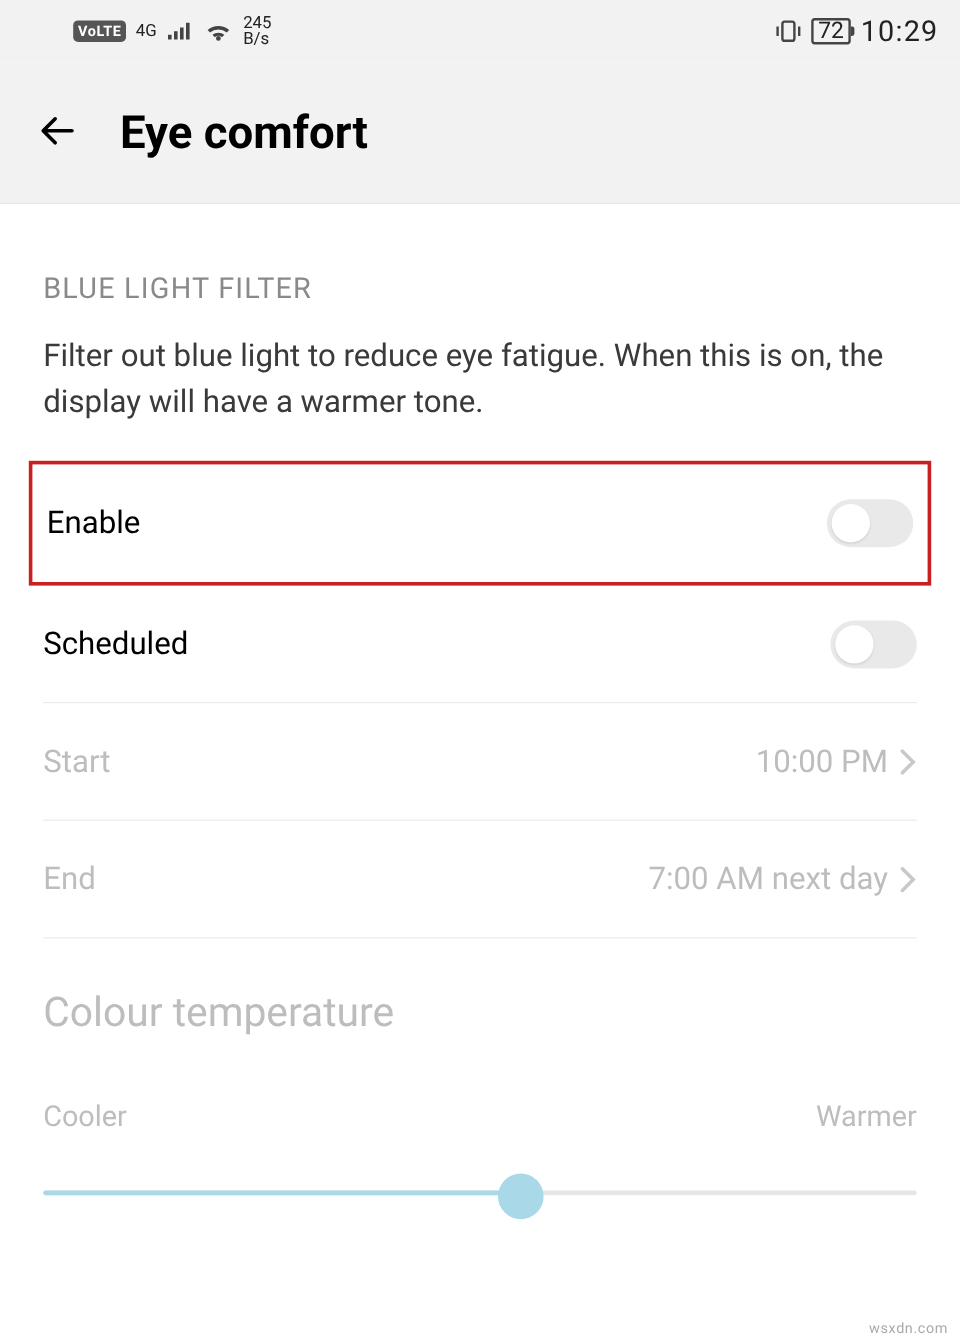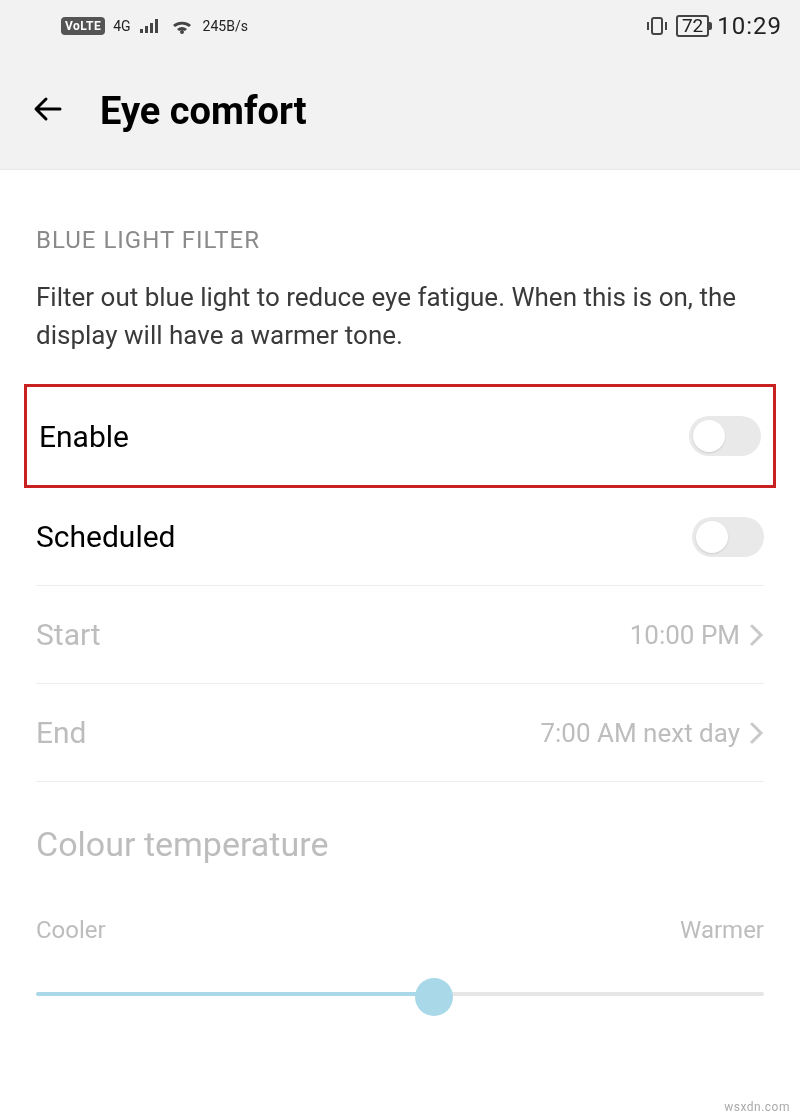--- a/index.html
+++ b/index.html
@@ -28,21 +28,21 @@
       background: #555;
       color: #fff;
       font-size: 12px;
       font-weight: 700;
       border-radius: 4px;
       padding: 2px 4px;
       letter-spacing: .5px;
     }
     .signal-4g { font-size: 14px; display: flex; flex-direction: column; line-height: 10px; align-items:flex-end;}
     .net-rate {
-      display: flex; font-size: 14px; line-height: 14px; align-items:flex-start;
+      display: flex; flex-direction: column; font-size: 14px; line-height: 14px; align-items:flex-start;
     }
     .battery-box {
       border: 2px solid #444;
       border-radius: 3px;
       padding: 0 4px;
       font-size: 19px;
       position: relative;
       line-height: 18px;
     }
     .battery-box::after {
@@ -86,21 +86,21 @@
 
     .row {
       min-height: 98px;
       display: flex;
       align-items: center;
       justify-content: space-between;
       border-bottom: 1px solid #ececec;
       padding: 10px 0;
     }
     .row.no-border { border-bottom: none; }
-    .row-label { font-size: 30px; color: #000; }
+    .row-label { font-size: 26px; color: #000; }
     .row-label.disabled { color: #bdbdbd; }
     .row-value { font-size: 26px; color: #bdbdbd; display: flex; align-items:center; gap:10px;text-align:right;}
 
     .highlight-box { border: 3px solid #c92020; margin: 0 -12px; padding: 0 12px;}
 
     .toggle {
       width: 72px;
       height: 40px;
       background: #e9e9e9;
       border-radius: 40px;

